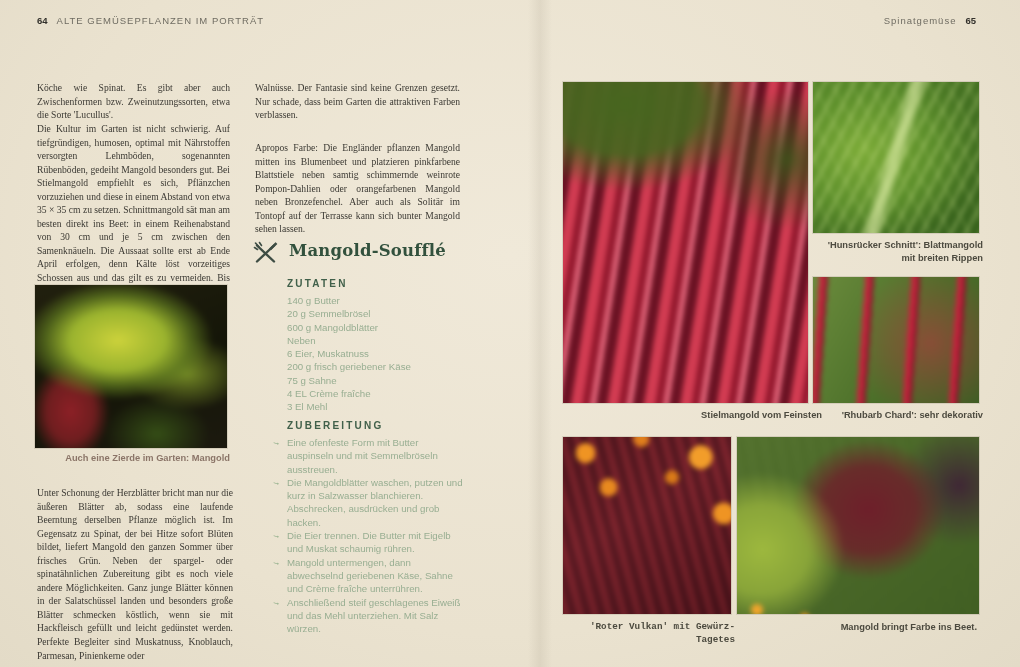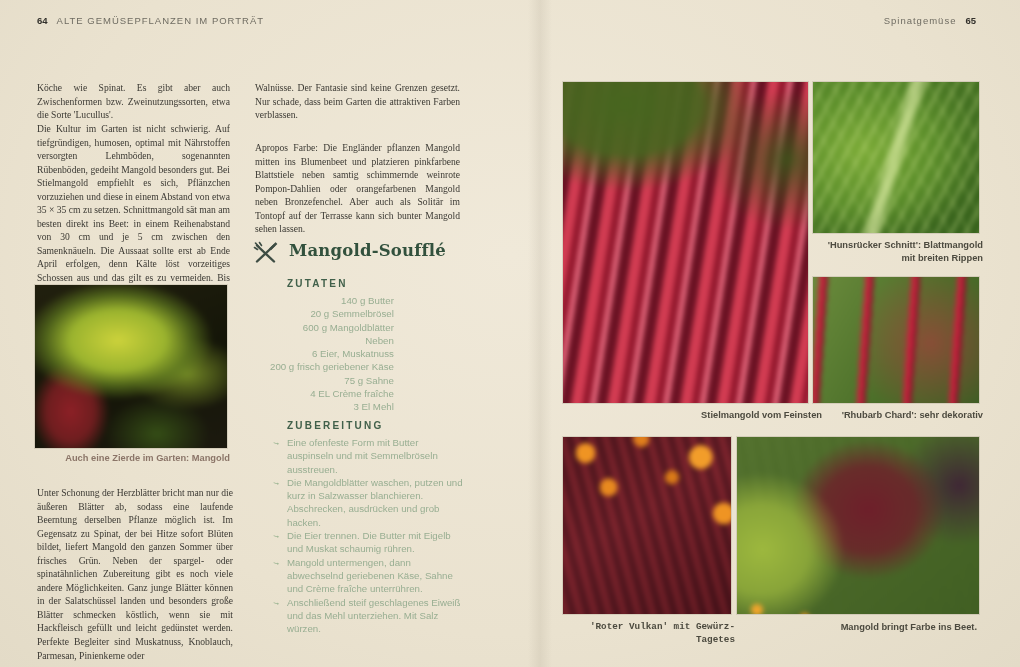--- a/index.html
+++ b/index.html
@@ -34,22 +34,22 @@
   .recipe-head{position:absolute;left:253px;top:241px;display:flex;align-items:flex-start;gap:11px;}
   .recipe-title{
     margin:0;font-family:"DejaVu Serif","Liberation Serif",serif;font-weight:bold;
     font-size:16.5px;color:#32513d;letter-spacing:0.2px;
   }
   .recipe-subhead{
     position:absolute;margin:0;font-family:"Liberation Sans",sans-serif;
     font-size:10px;font-weight:bold;letter-spacing:2.2px;color:#41604a;
   }
   .ingredients{
-    position:absolute;left:270px;top:294px;margin:0;padding:0;list-style:none;
-    font-family:"Liberation Sans",sans-serif;font-size:9.7px;line-height:13.3px;color:#98ae92;text-align:right;
+    position:absolute;left:287px;top:294px;margin:0;padding:0;list-style:none;
+    font-family:"Liberation Sans",sans-serif;font-size:9.7px;line-height:13.3px;color:#98ae92;
   }
   .steps{
     position:absolute;left:272px;top:436px;width:192px;margin:0;padding:0;list-style:none;
     font-family:"Liberation Sans",sans-serif;font-size:9.7px;line-height:13.3px;color:#98ae92;
   }
   .steps li{position:relative;padding-left:15px;}
   .steps .bullet{position:absolute;left:0;top:0;color:#7fa07c;color:#7ea37a;font-size:9px;}
   .steps .bullet::before{content:"\2192";display:inline-block;transform:rotate(14deg);}
   
   .photo{position:absolute;overflow:hidden;background:#222;box-shadow:0 0 0 1px rgba(90,80,60,0.15);}

